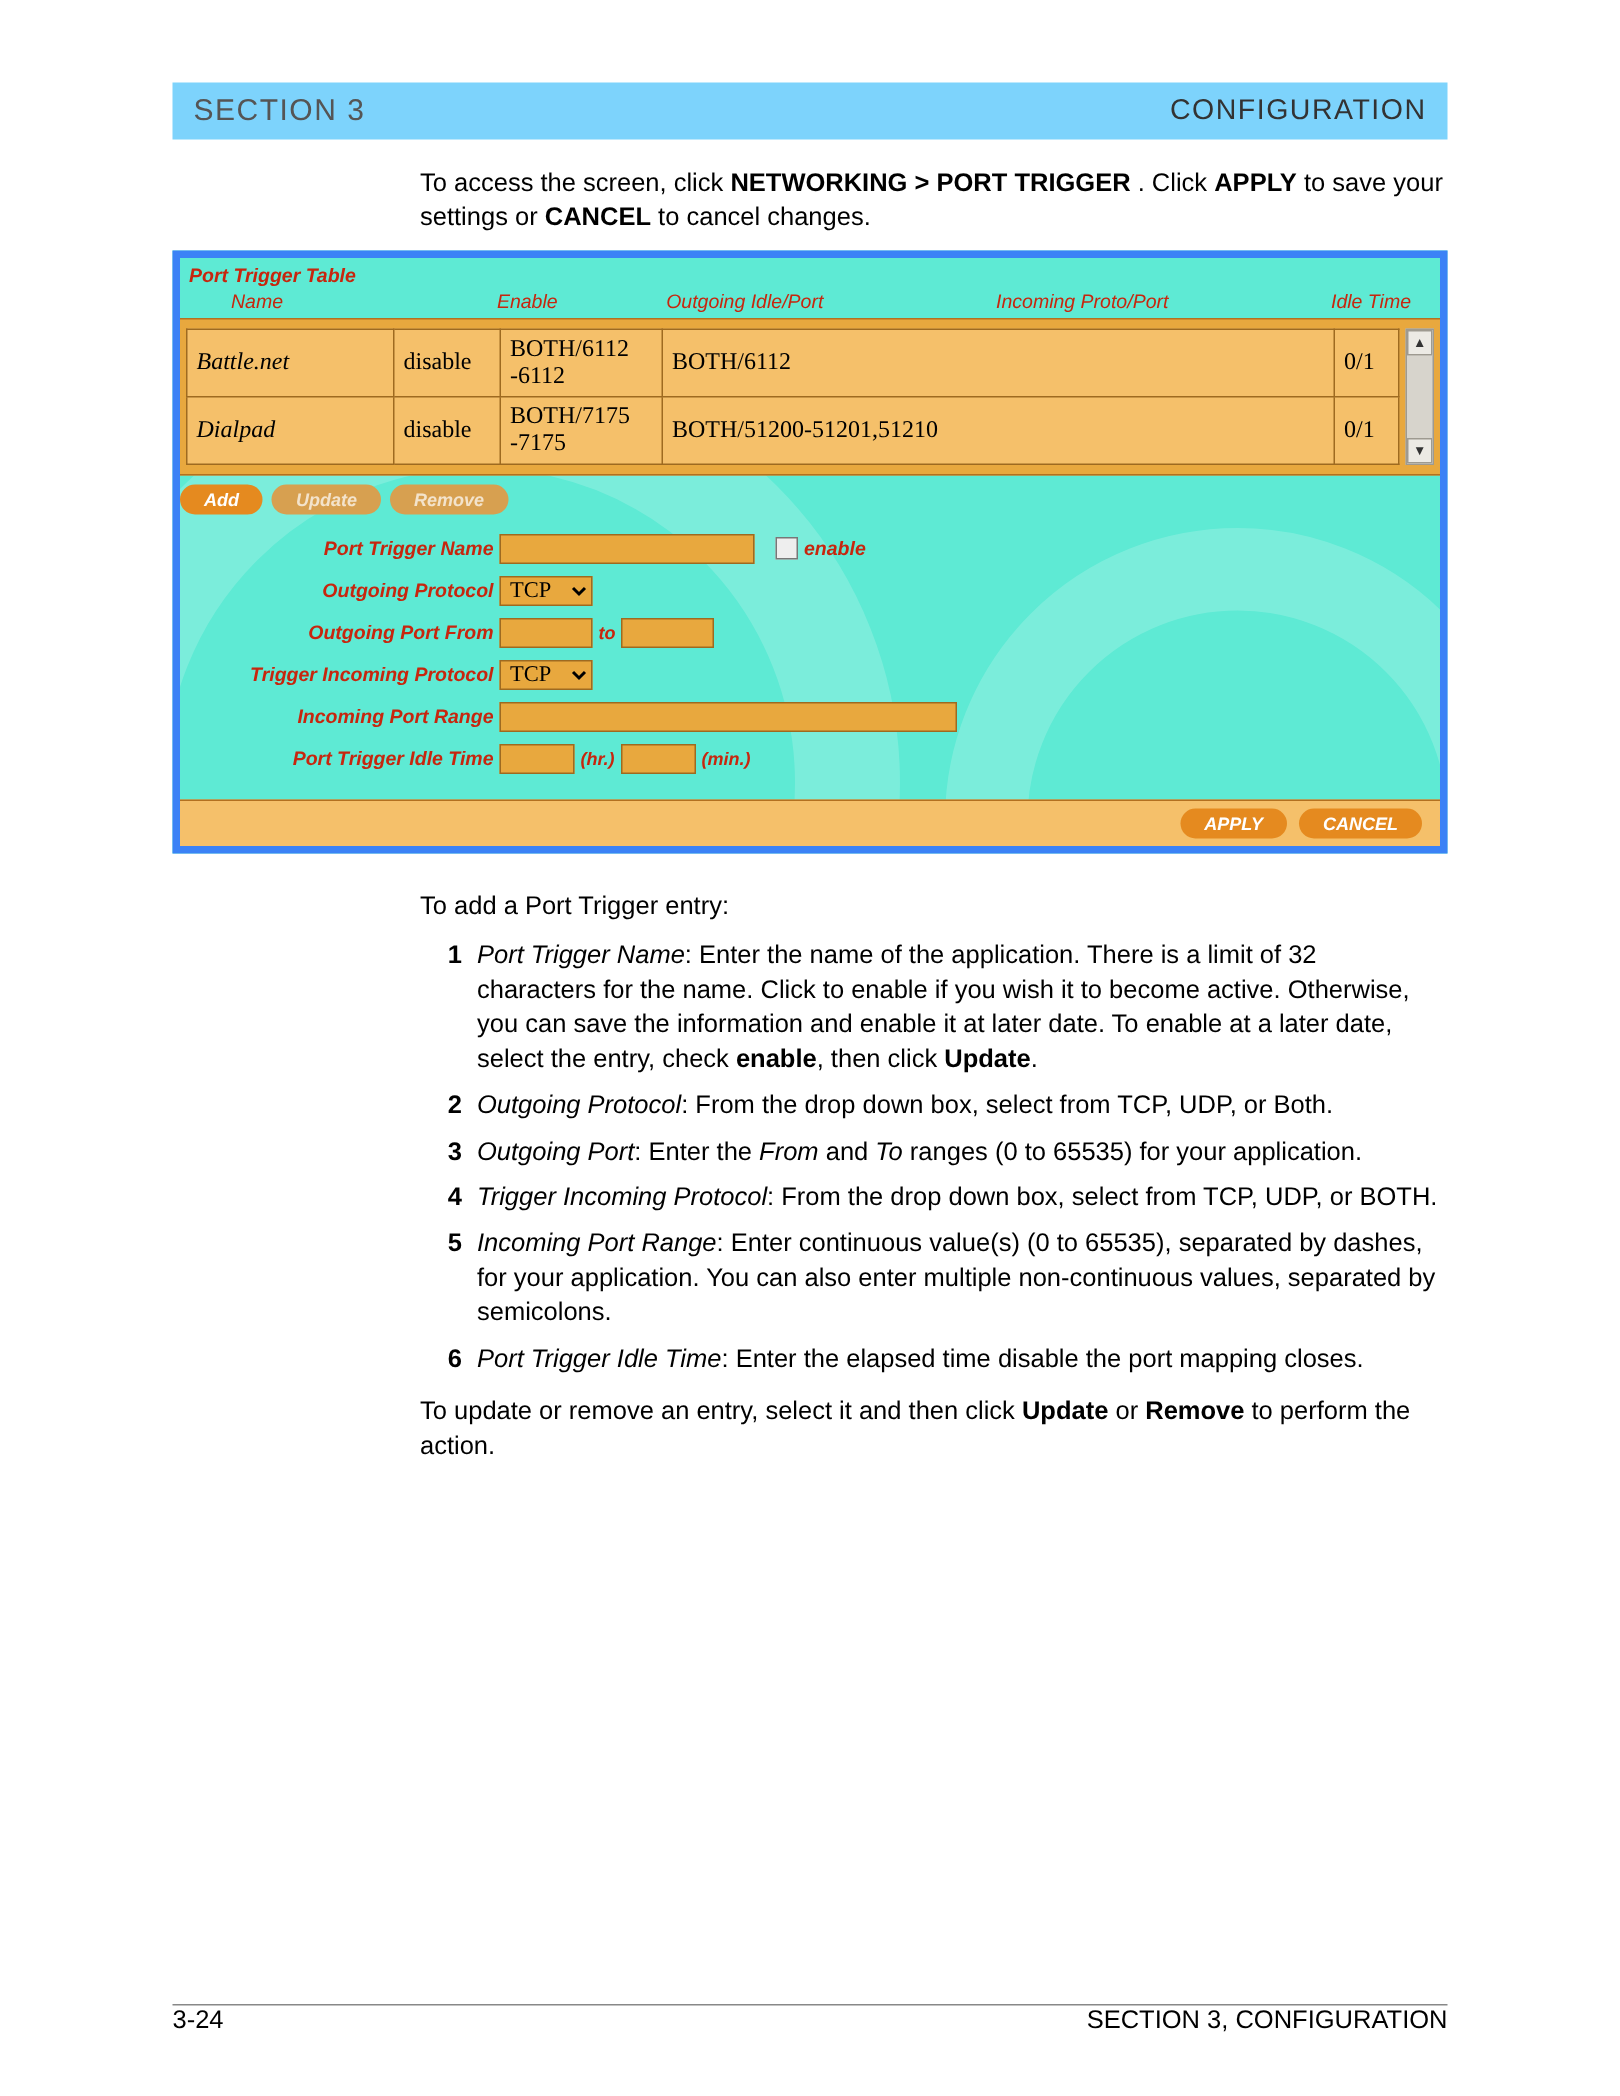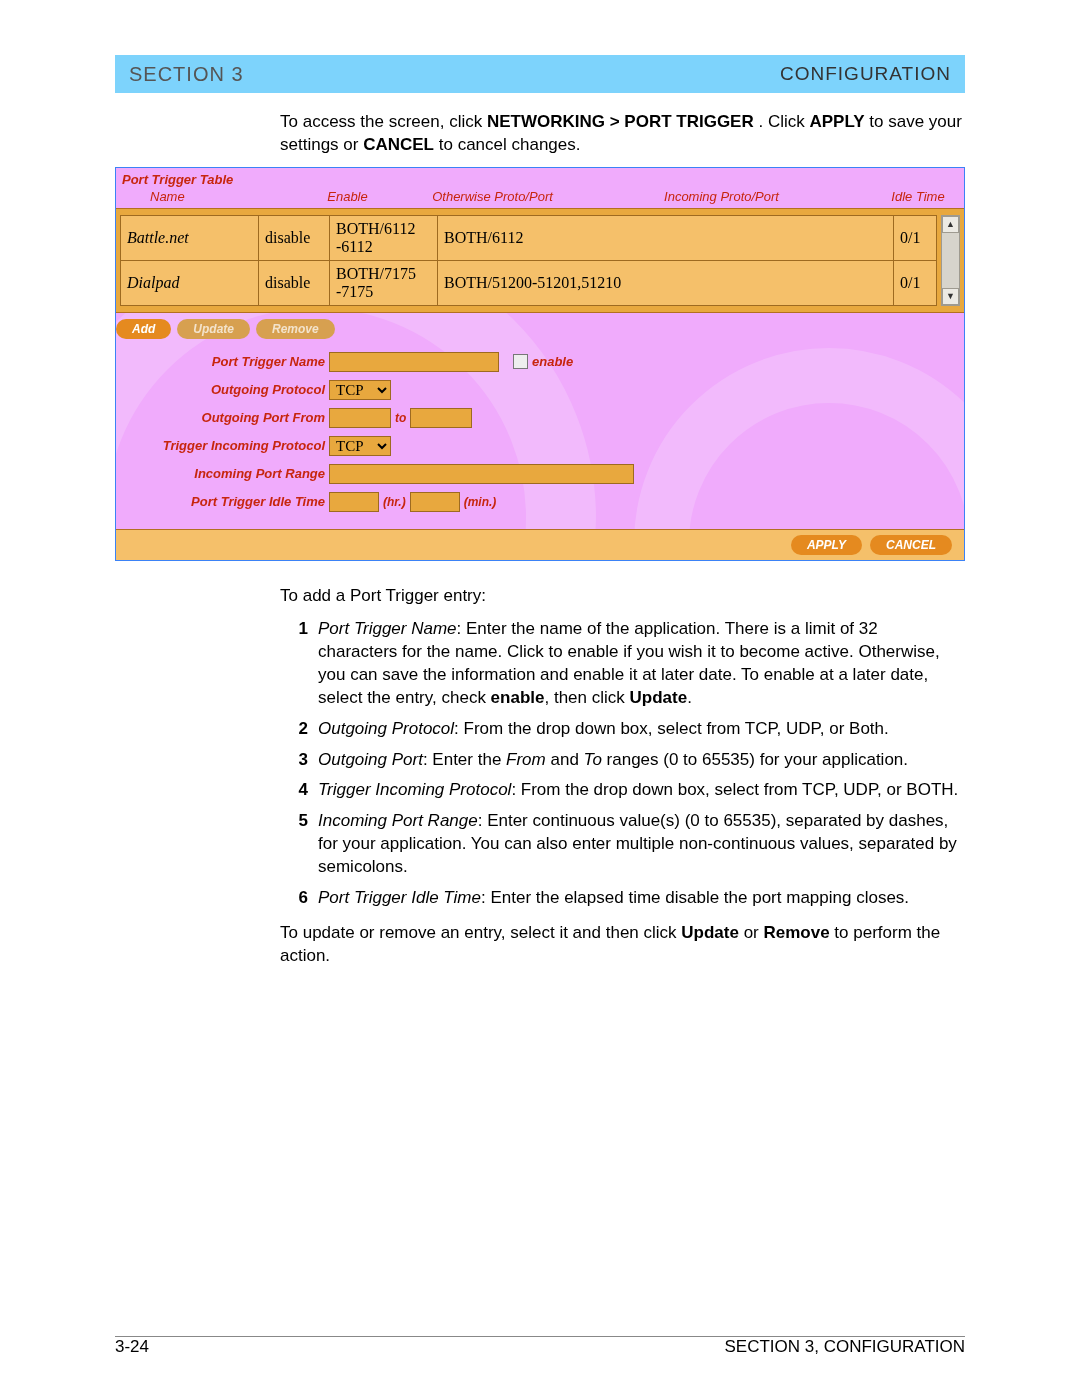--- a/index.html
+++ b/index.html
@@ -41,22 +41,22 @@
     line-height: 1.35;
   }
   .intro {
     margin-bottom: 10px;
   }
   strong { font-weight: bold; }
   em { font-style: italic; }
 
   
   .panel {
-    border: 1px solid #3b82f6;
-    background: #f0abfc;
+    border: 5px solid #3b82f6;
+    background: #5eead4;
     margin: 8px 0 24px 0;
     font-size: 13px;
     color: #000;
     position: relative;
     overflow: hidden;
   }
   .panel::before {
     content:"";
     position:absolute;
     left:-80px; top:70px;
@@ -266,21 +266,21 @@
     <span> to save your settings or </span>
     <strong>CANCEL</strong>
     <span> to cancel changes.</span>
   </div>
 
   <div class="panel">
     <div class="table-title">Port Trigger Table</div>
     <div class="hdr-row">
       <div class="col-name">Name</div>
       <div class="col-enable">Enable</div>
-      <div class="col-out">Otherwise Proto/Port</div>
+      <div class="col-out">Outgoing Idle/Port</div>
       <div class="col-in">Incoming Proto/Port</div>
       <div class="col-idle">Idle Time</div>
     </div>
 
     <div class="scroll-wrap">
       <div class="table-area">
         <table>
           <tbody>
               <tr>
             <td class="c-name">Battle.net</td>

